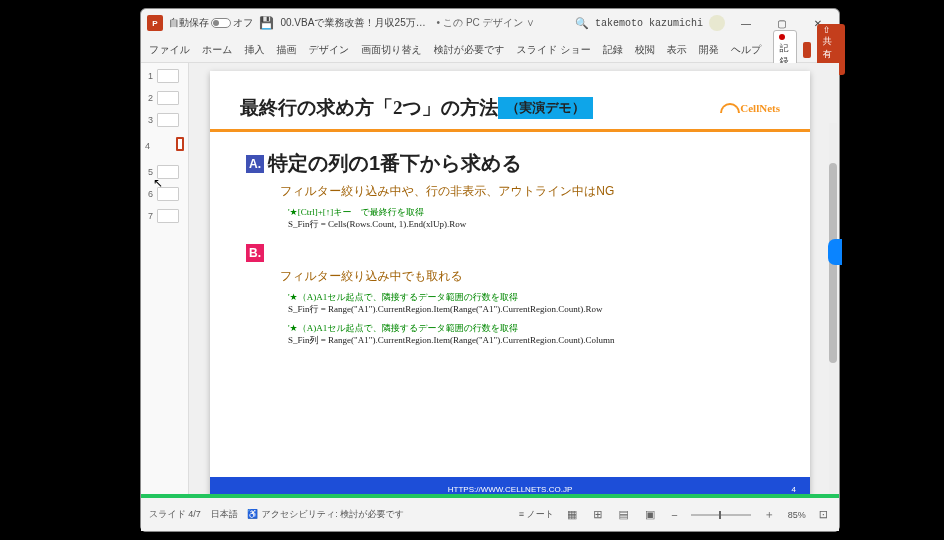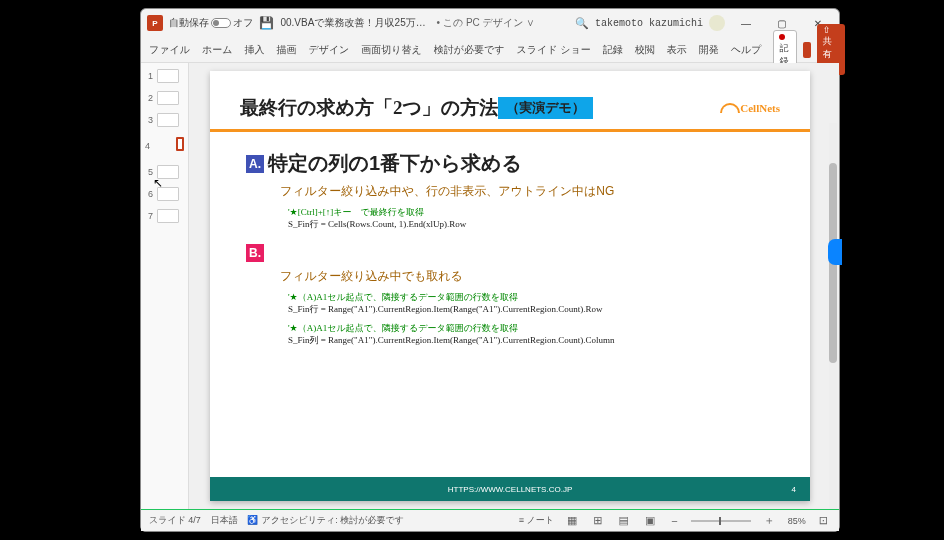--- a/index.html
+++ b/index.html
@@ -41,23 +41,23 @@
 .logo .arc { width:20px; height:10px; border:2px solid #f7941e; border-bottom:none; border-radius:20px 20px 0 0;}
 .slide-body { flex:1; padding: 12px 30px 0 56px; font-size: 11px; }
 .sec-h { display:flex; align-items:center; gap:4px; margin: 6px 0 6px -20px; }
 .badge { width:18px; height:18px; color:#fff; font-weight:bold; display:flex; align-items:center; justify-content:center; font-size:12px;}
 .badge.a { background:#3f51b5; }
 .badge.b { background:#e91e63; }
 .sec-t { font-size: 20px; font-weight:bold; color:#222; }
 .sub { font-size: 12px; color:#a16207; margin: 4px 0 6px 14px; }
 .code { font-family: Liberation Serif, serif; font-size: 9px; line-height: 1.35; margin: 2px 0 6px 22px; white-space: pre; color:#222;}
 .code .cmt { color: #008800; }
-.slide-foot { height: 24px; background:#0f766e; display:flex; align-items:center; justify-content:center; color:#fff; font-size:8px; position:relative;}
+.slide-foot { height: 24px; background:#1d4ed8; display:flex; align-items:center; justify-content:center; color:#fff; font-size:8px; position:relative;}
 .slide-foot .pg { position:absolute; right:14px; }
-.status { height: 22px; border-top:1px solid #22c55e; display:flex; align-items:center; padding:0 8px; font-size:9px; color:#555; gap:10px; background:#f3f3f3;}
+.status { height: 37px; border-top:4px solid #22c55e; display:flex; align-items:center; padding:0 8px; font-size:9px; color:#555; gap:10px; background:#f3f3f3;}
 .status .sp { flex:1; }
 .vbtn { padding:0 3px; color:#666; font-size:11px;}
 .zoom-slider { width:60px; height:2px; background:#bbb; position:relative;}
 .zoom-slider::after { content:""; position:absolute; left:28px; top:-3px; width:2px; height:8px; background:#666;}
 .cursor { position:absolute; left:153px; top:176px; font-size:12px; color:#000; pointer-events:none; z-index:100;}
 .scrollbar { position:absolute; right:2px; top:60px; width:8px; height:420px; background:#eee;}
 .scrollbar .thumb { position:absolute; top:40px; width:8px; height:200px; background:#bbb; border-radius:4px;}
 .side-handle { position:absolute; right:-3px; top:230px; width:14px; height:26px; background:#0a84ff; border-radius:7px 0 0 7px;}
 </style>
 </head>

